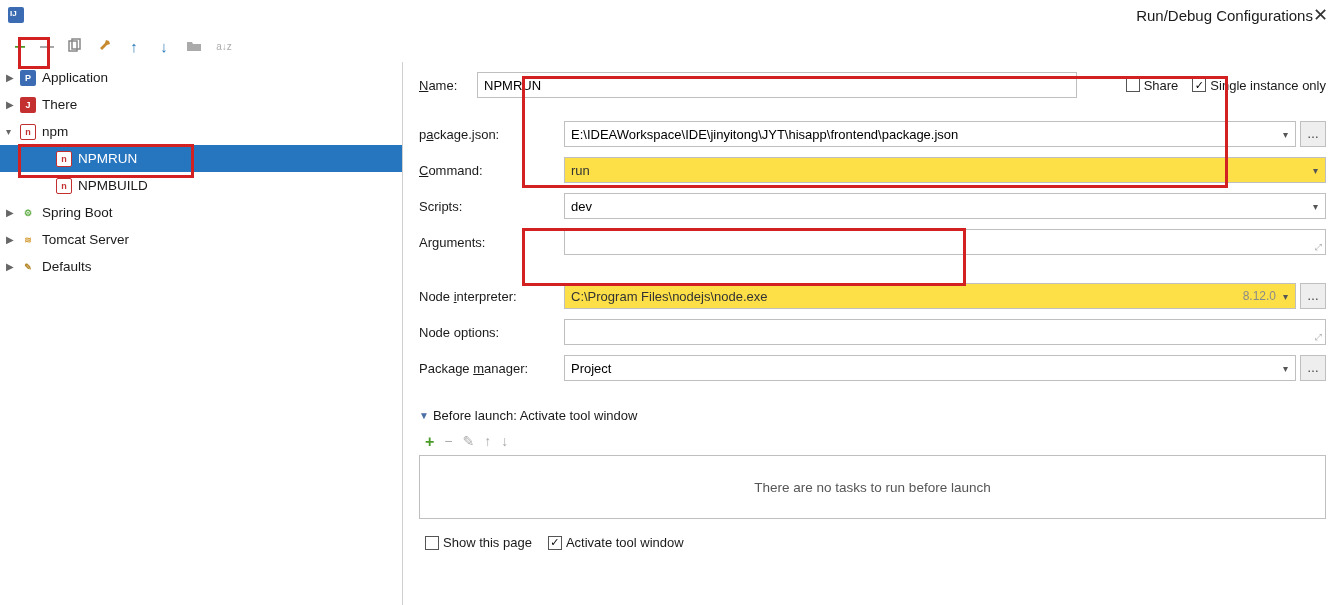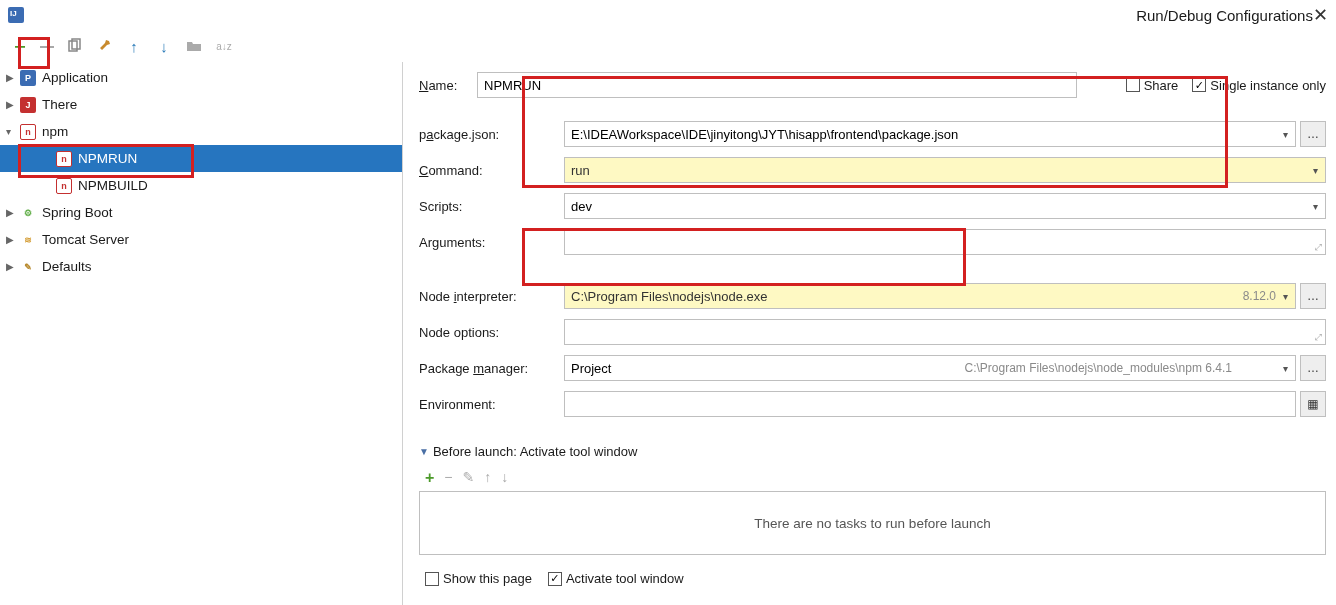--- a/index.html
+++ b/index.html
@@ -42,21 +42,21 @@
 .icon-npm { background: #fff; border: 1px solid #c43030; color: #c43030; }
 .icon-spring { color: #5fad46; font-size: 15px; background: none; }
 .icon-tomcat { color: #d6a13e; font-size: 14px; background: none; }
 .icon-defaults { color: #b88a2e; font-size: 14px; background: none; }
 
 
 .form-row { display: flex; align-items: center; height: 36px; }
 .form-label { width: 145px; font-size: 13px; }
 .form-label .u { text-decoration: underline; }
 .form-input { flex: 1; height: 26px; border: 1px solid #bfbfbf; background: #fff; padding: 0 6px; font-size: 13px; font-family: inherit; }
-.form-input.readonly { background: #fef9c3; color: #333; }
+.form-input.readonly { background: #fde047; color: #333; }
 .form-select-wrap { flex: 1; position: relative; }
 .form-select-wrap .chev-down { position: absolute; right: 8px; top: 50%; transform: translateY(-50%); font-size: 10px; color: #555; pointer-events: none; }
 .extra-btn { width: 26px; height: 26px; border: 1px solid #bfbfbf; background: #eee; margin-left: 4px; display: flex; align-items: center; justify-content: center; font-size: 12px; color: #333; }
 .expand-corner { position: absolute; right: 4px; bottom: 2px; font-size: 9px; color: #999; pointer-events: none; }
 .input-wrap { flex: 1; position: relative; display: flex; }
 .version-hint { position: absolute; right: 20px; top: 50%; transform: translateY(-50%); font-size: 12px; color: #8a8a8a; pointer-events: none; }
 .path-hint { position: absolute; right: 64px; top: 50%; transform: translateY(-50%); font-size: 12px; color: #8a8a8a; pointer-events: none; }
 
 .name-row { display: flex; align-items: center; height: 34px; margin-bottom: 2px; }
 .name-row .form-label { width: 58px; }
@@ -229,33 +229,25 @@
       <div class="input-wrap">
         <input class="form-input" value="" style="">
         <span class="expand-corner">⤢</span>
       </div>
     </div>
 
     <div class="form-row">
       <span class="form-label"><span>Package </span><span class="u">m</span><span>anager:</span></span>
       <div class="input-wrap form-select-wrap">
         <input class="form-input" value="Project" style="">
-        <span class="path-hint">C:\Program Files\nodejs\node_modules\npm   6.4.1</span>
         <span class="chev-down">▾</span>
       </div>
       <span class="extra-btn">…</span>
     </div>
 
-    <div class="form-row">
-      <span class="form-label">Environment:</span>
-      <div class="input-wrap">
-        <input class="form-input" value="" style="">
-      </div>
-      <span class="extra-btn">▦</span>
-    </div>
 
     <div class="before-launch">
       <div class="bl-header">
         <span class="tri">▼</span>
         <span><span class="u">B</span>efore launch: Activate tool window</span>
       </div>
       <div class="bl-toolbar">
         <span class="add">+</span>
         <span class="grey">−</span>
         <span class="grey">✎</span>

